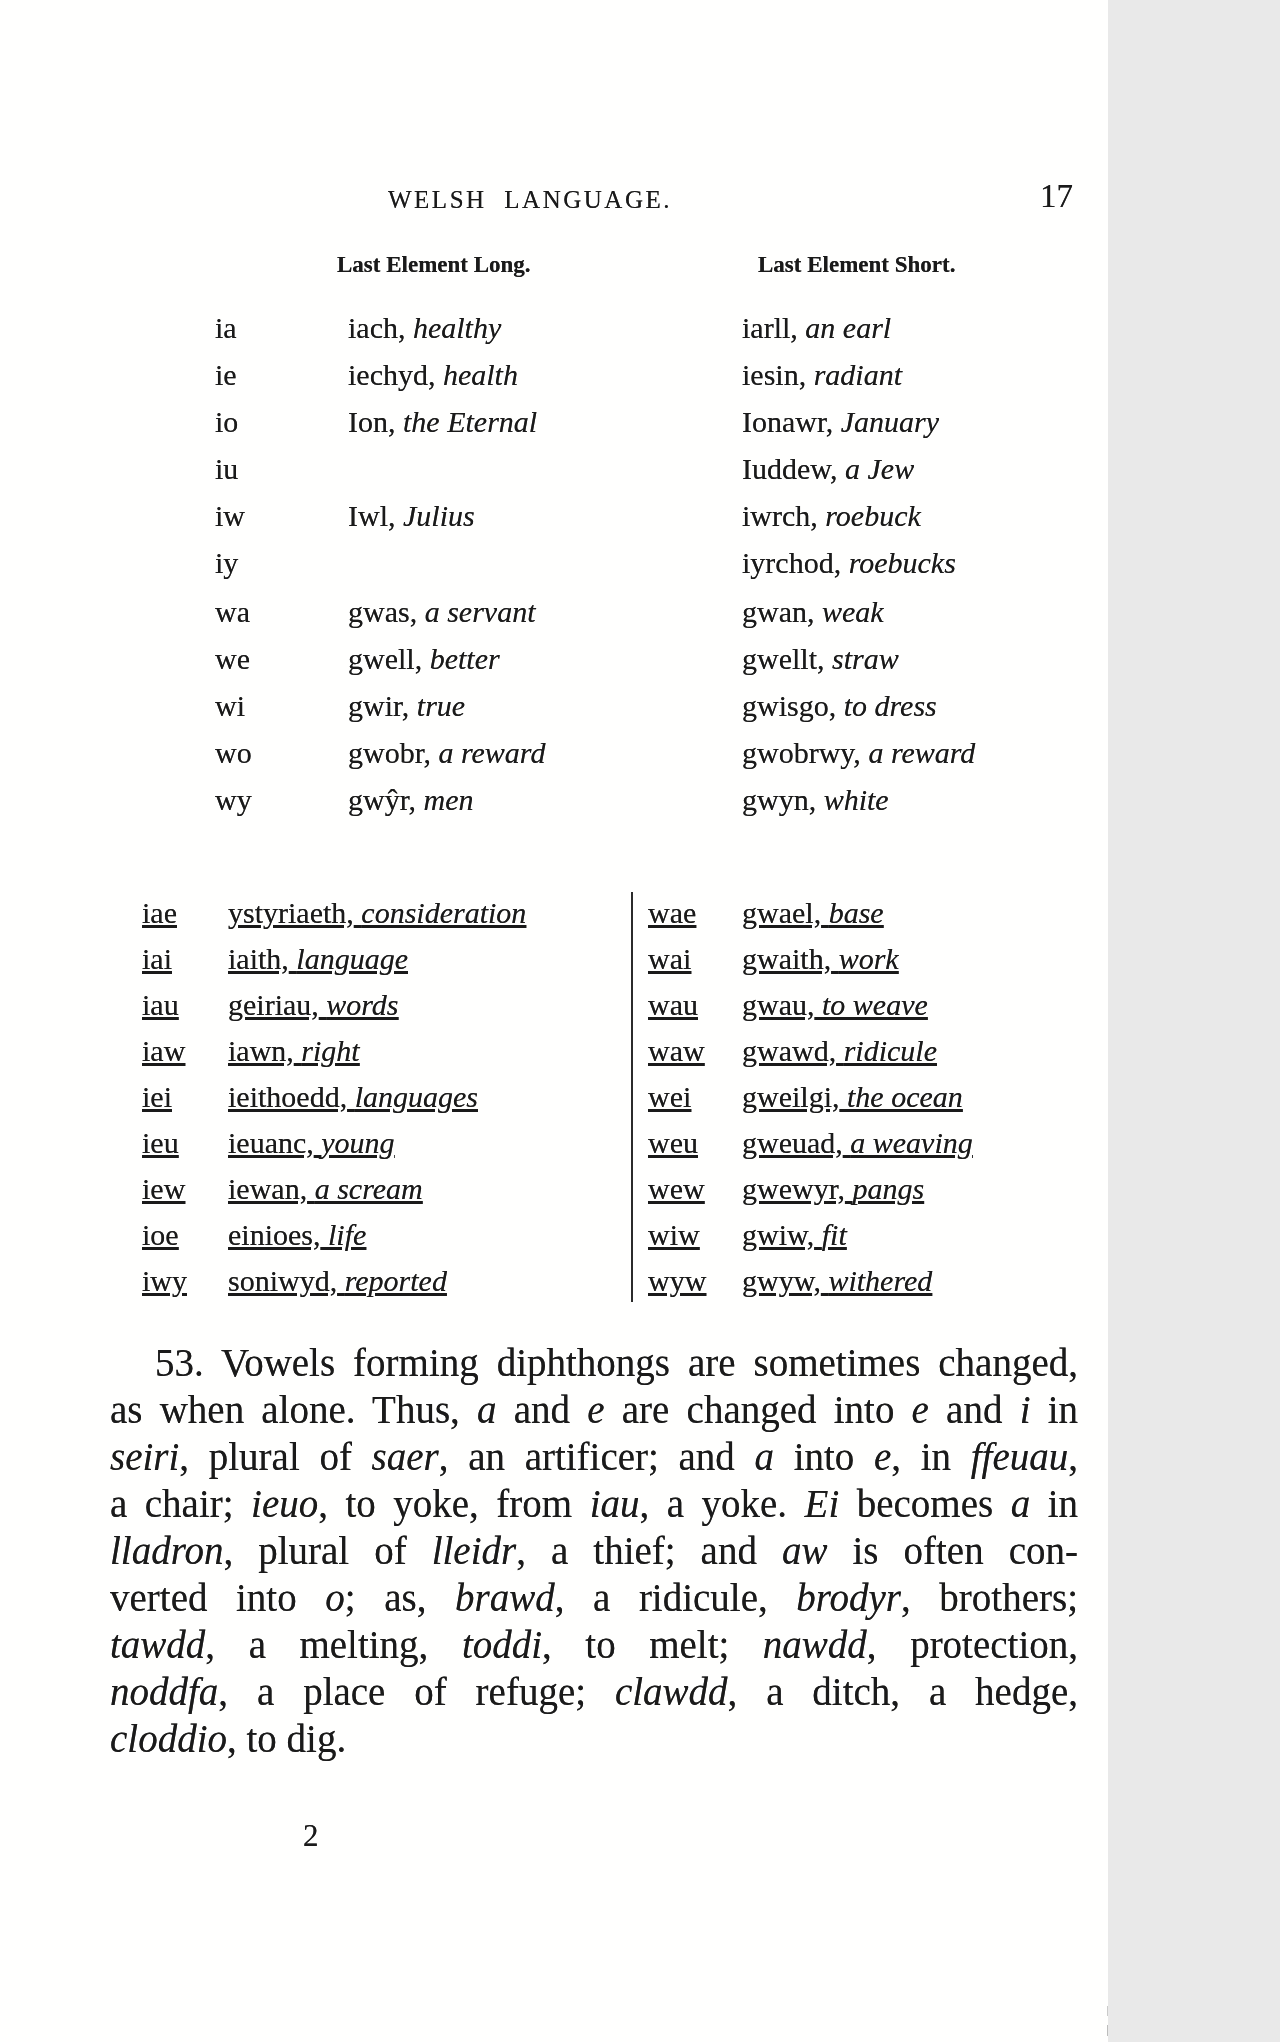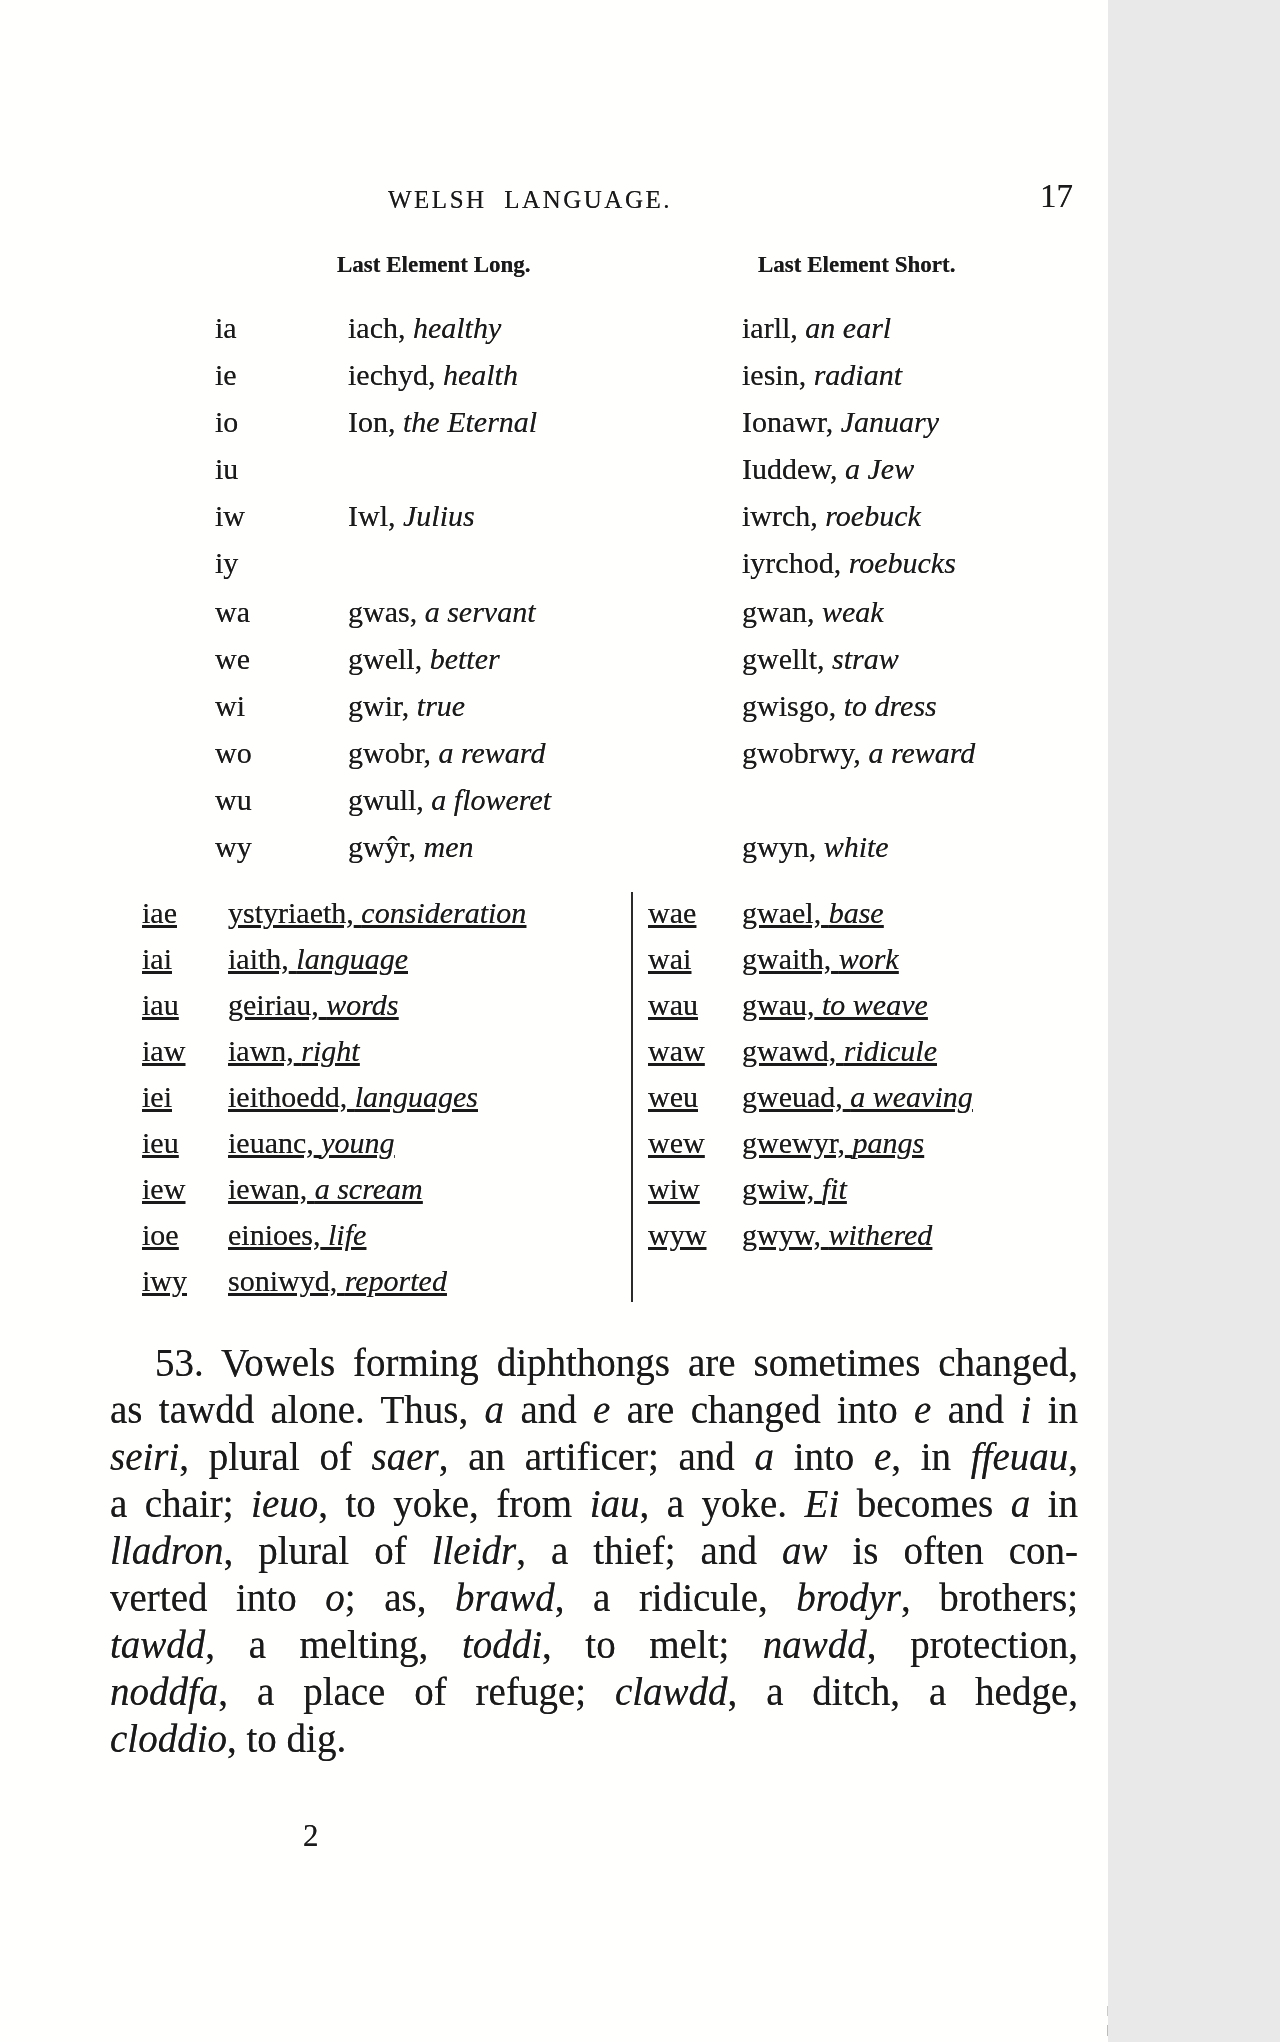--- a/index.html
+++ b/index.html
@@ -129,25 +129,20 @@
         <span class="c-long"><span class="w">gwir,</span> <i class="g">true</i></span>
         <span class="c-short"><span class="w">gwisgo,</span> <i class="g">to dress</i></span>
       </div>
 
       <div class="trow">
         <span class="c-d">wo</span>
         <span class="c-long"><span class="w">gwobr,</span> <i class="g">a reward</i></span>
         <span class="c-short"><span class="w">gwobrwy,</span> <i class="g">a reward</i></span>
       </div>
 
-      <div class="trow">
-        <span class="c-d">wu</span>
-        <span class="c-long"><span class="w">gwull,</span> <i class="g">a floweret</i></span>
-        <span class="c-short"><span class="w"></span> <i class="g"></i></span>
-      </div>
 
       <div class="trow">
         <span class="c-d">wy</span>
         <span class="c-long"><span class="w">gwŷr,</span> <i class="g">men</i></span>
         <span class="c-short"><span class="w">gwyn,</span> <i class="g">white</i></span>
       </div>
     </div>
 
   <div class="t3 t3l">
 
@@ -212,20 +207,24 @@
       <div class="trow">
         <span class="c-d">wau</span>
         <span class="c-ex"><span class="w">gwau,</span> <i class="g">to weave</i></span>
       </div>
 
       <div class="trow">
         <span class="c-d">waw</span>
         <span class="c-ex"><span class="w">gwawd,</span> <i class="g">ridicule</i></span>
       </div>
 
+      <div class="trow">
+        <span class="c-d">wei</span>
+        <span class="c-ex"><span class="w">gweilgi,</span> <i class="g">the ocean</i></span>
+      </div>
 
       <div class="trow">
         <span class="c-d">weu</span>
         <span class="c-ex"><span class="w">gweuad,</span> <i class="g">a weaving</i></span>
       </div>
 
       <div class="trow">
         <span class="c-d">wew</span>
         <span class="c-ex"><span class="w">gwewyr,</span> <i class="g">pangs</i></span>
       </div>
@@ -240,21 +239,21 @@
         <span class="c-ex"><span class="w">gwyw,</span> <i class="g">withered</i></span>
       </div>
     </div>
 
   <div class="divider"></div>
 
   <div class="para">
 
       <div class="pline indent"><span>53. Vowels forming diphthongs are sometimes changed,</span></div>
 
-      <div class="pline"><span>as tawdd alone.  Thus, </span><i>a</i><span> and </span><i>e</i><span> are changed into </span><i>e</i><span> and </span><i>i</i><span> in</span></div>
+      <div class="pline"><span>as when alone.  Thus, </span><i>a</i><span> and </span><i>e</i><span> are changed into </span><i>e</i><span> and </span><i>i</i><span> in</span></div>
 
       <div class="pline"><i>seiri</i><span>, plural of </span><i>saer</i><span>, an artificer; and </span><i>a</i><span> into </span><i>e</i><span>, in </span><i>ffeuau</i><span>,</span></div>
 
 
       <div class="pline"><span>a chair; </span><i>ieuo</i><span>, to yoke, from </span><i>iau</i><span>, a yoke.  </span><i>Ei</i><span> becomes </span><i>a</i><span> in</span></div>
 
       <div class="pline"><i>lladron</i><span>, plural of </span><i>lleidr</i><span>, a thief; and </span><i>aw</i><span> is often con-</span></div>
 
       <div class="pline"><span>verted into </span><i>o</i><span>; as, </span><i>brawd</i><span>, a ridicule, </span><i>brodyr</i><span>, brothers;</span></div>
 

